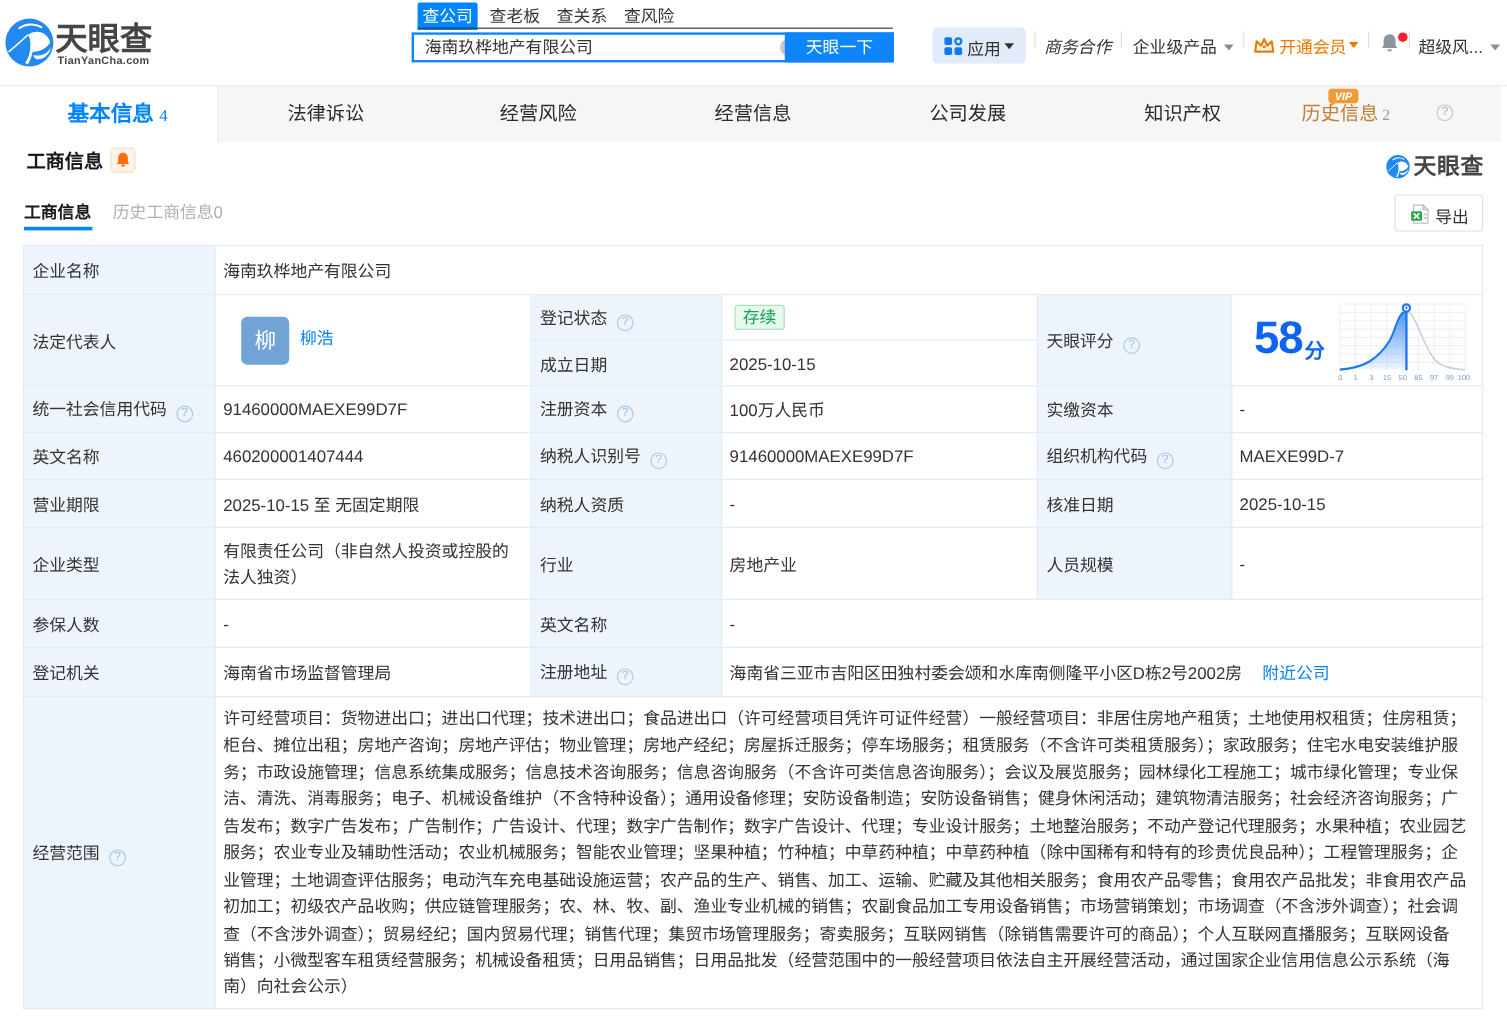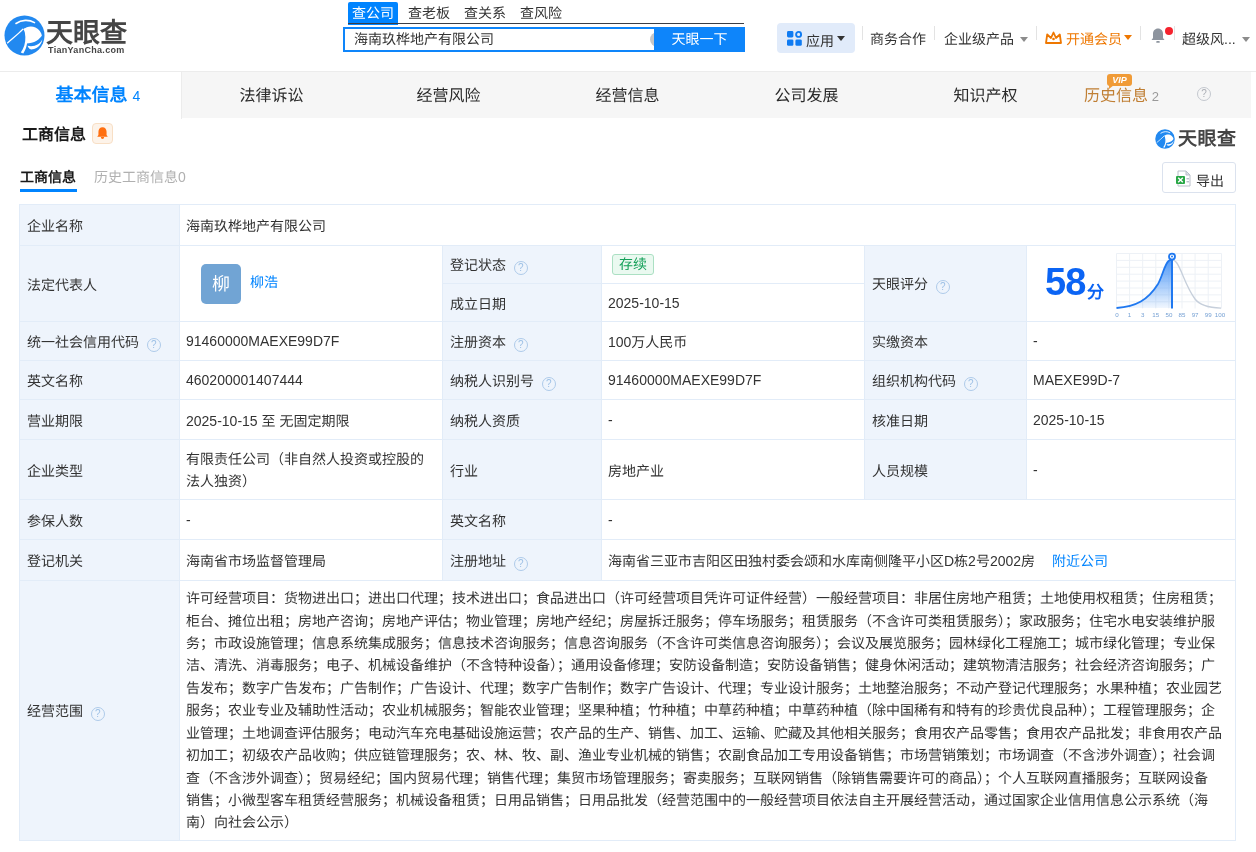--- a/index.html
+++ b/index.html
@@ -29,21 +29,21 @@
 #appbtn .t { position:absolute; left:29px; top:7px; font-size:14px; color:#333;text-align:right; }
 .caret { display:inline-block; width:0; height:0; border-left:4px solid transparent; border-right:4px solid transparent; border-top:5px solid #333; }
 #appbtn .caret { position:absolute; left:60px; top:13px; }
 .navsep { position:absolute; top:26px; width:1px; height:14px; background:#e3e3e3; }
 .navitem { position:absolute; top:28px; font-size:14px; color:#333; }
 #vipitem { color:#ee7700; }
 .gcaret { display:inline-block; width:0; height:0; border-left:4.5px solid transparent; border-right:4.5px solid transparent; border-top:5.5px solid #8c8c8c; vertical-align:2px; margin-left:6px;}
 
 
 #mtabs { position:absolute; left:0; top:71px; width:1256px; height:47px; background:#f6f6f6; border-top:1px solid #ececec; }
-.mtab { position:absolute; top:0; height:47px; line-height:47px; text-align:center; font-size:16px; color:#2a2a2a; width:179px; }
+.mtab { position:absolute; top:0; height:47px; line-height:47px; text-align:center; font-size:16px; color:#2a2a2a; width:179px;font-family:Liberation Serif, serif; }
 .mtab.on { background:#fff; color:#0084ff; font-weight:bold; border-right:1px solid #ececec; font-size:18px;}
 .mtab.on .n { font-weight:normal; font-size:14px; color:#0084ff; }
 
 
 #sect-title { position:absolute; left:22px; top:121px; font-size:16px; font-weight:bold; color:#1a1a1a; }
 #bellbox { position:absolute; left:92px; top:123px; width:21px; height:21px; background:#fdf3e9; border:1px solid #f8dfc5; border-radius:4px; }
 #wmark { position:absolute; left:1155px; top:123px; white-space:nowrap; }
 #wmark svg { vertical-align:-4px; }
 #wmark .t { font-size:19px; font-weight:bold; color:#454545; letter-spacing:0.5px; margin-left:3px;}
 #subtabs { position:absolute; left:20px; top:166px; font-size:14px; }
@@ -94,21 +94,21 @@
     <svg width="17" height="17" viewBox="0 0 17 17" style="position:absolute;left:9px;top:7px;">
       <rect x="1" y="1" width="6.4" height="6.4" rx="1.4" fill="#0f7bf2"></rect>
       <rect x="1" y="9.4" width="6.4" height="6.4" rx="1.4" fill="#0f7bf2"></rect>
       <rect x="9.4" y="9.4" width="6.4" height="6.4" rx="1.4" fill="#0f7bf2"></rect>
       <circle cx="12.6" cy="4.4" r="2.5" fill="none" stroke="#0f7bf2" stroke-width="1.9"></circle>
     </svg>
     <span class="t">应用</span>
       <span class="caret"></span>
   </div>
   <div class="navsep" style="left:862px;"></div>
-  <div class="navitem" style="left:870px;">商务合作</div>
+  <div class="navitem" style="left:870px;font-style:italic;">商务合作</div>
   <div class="navsep" style="left:934px;"></div>
   <div class="navitem" style="left:944px;">企业级产品<span class="gcaret"></span></div>
   <div class="navsep" style="left:1036px;"></div>
   <svg width="17" height="14" viewBox="0 0 17 14" style="position:absolute;left:1045px;top:31px;">
     <path d="M1 12 L2.2 3.5 L6 7 L8.5 1.5 L11 7 L14.8 3.5 L16 12 Z" fill="none" stroke="#ee7700" stroke-width="1.8" stroke-linejoin="round"></path>
     <circle cx="8.5" cy="8" r="1.3" fill="#ee7700"></circle>
   </svg>
   <div class="navitem" id="vipitem" style="left:1066px;">开通会员</div>
   <span class="caret" style="position:absolute;left:1124px;top:35px;border-top-color:#ee7700;"></span>
   <div class="navsep" style="left:1140px;"></div>

